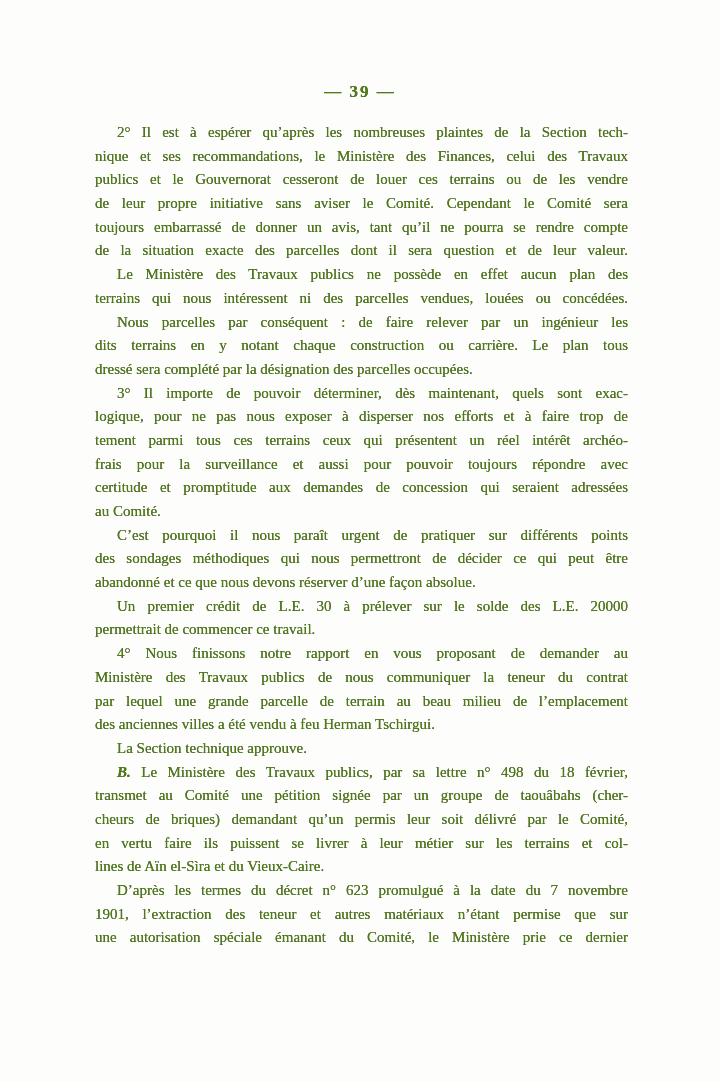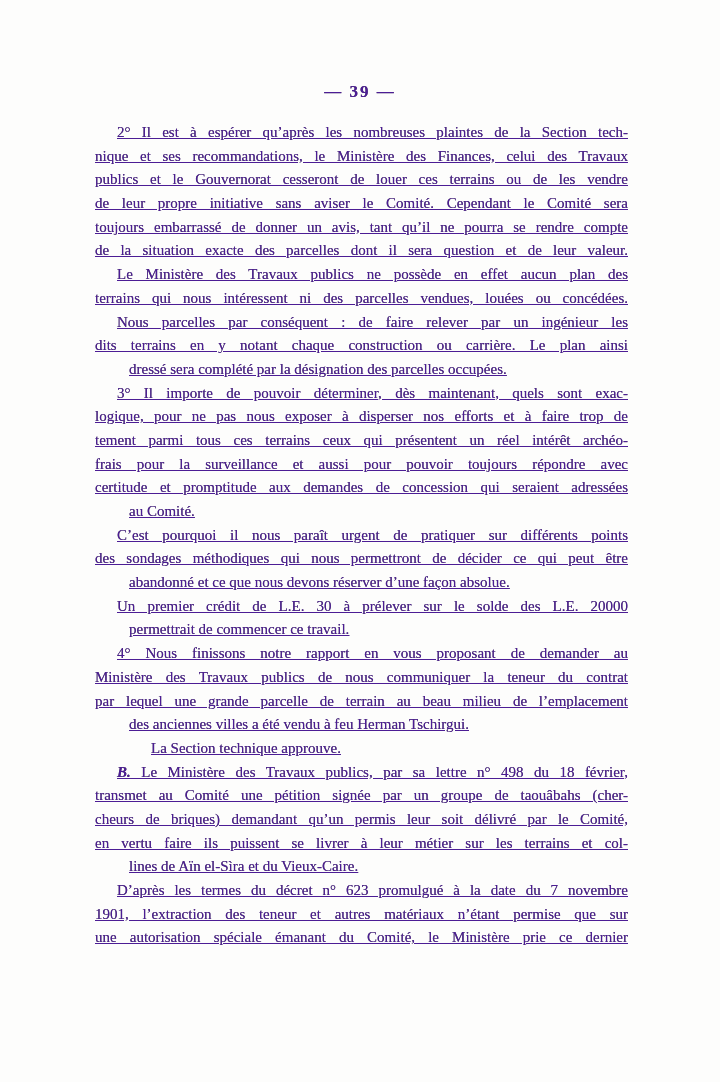--- a/index.html
+++ b/index.html
@@ -6,21 +6,21 @@
     margin: 0;
     padding: 0;
     background: #ffffff;
   }
   .page {
     position: relative;
     width: 720px;
     height: 1082px;
     background: #fdfdfc;
     font-family: "Liberation Serif", "DejaVu Serif", serif;
-    color: #4c1d95;
+    color: #4d7c0f;
     overflow: hidden;
   }
   .page-number {
     position: absolute;
     top: 82px;
     left: 0;
     width: 100%;
     text-align: center;
     font-size: 17px;
     font-weight: bold;
@@ -29,36 +29,34 @@
   }
   .text-block {
     position: absolute;
     left: 95px;
     top: 121px;
     width: 533px;
   }
   .paragraph {
     margin: 0;
     padding: 0;
-    text-decoration: underline;
   }
   .line {
     font-size: 15px;
     line-height: 23.7px;
     height: 23.7px;
     overflow: hidden;
     text-align: justify;
     text-align-last: justify;
     text-shadow: 0 0 0.55px rgba(20,20,20,0.7);
     white-space: normal;
   }
   .line.no-just {
     text-align: left;
     text-align-last: left;
-    margin-left: 34px;
   }
   .line.first {
     text-indent: 22px;
   }
   .lead {
     font-style: italic;
     font-weight: bold;
   }
 </style>
 </head>
@@ -74,21 +72,21 @@
         <div class="line">de leur propre initiative sans aviser le Comité. Cependant le Comité sera</div>
         <div class="line">toujours embarrassé de donner un avis, tant qu’il ne pourra se rendre compte</div>
         <div class="line">de la situation exacte des parcelles dont il sera question et de leur valeur.</div>
       </div>
       <div class="paragraph">
         <div class="line first">Le Ministère des Travaux publics ne possède en effet aucun plan des</div>
         <div class="line">terrains qui nous intéressent ni des parcelles vendues, louées ou concédées.</div>
       </div>
       <div class="paragraph">
         <div class="line first">Nous parcelles par conséquent : de faire relever par un ingénieur les</div>
-        <div class="line">dits terrains en y notant chaque construction ou carrière. Le plan ainsi</div>
+        <div class="line">dits terrains en y notant chaque construction ou carrière. Le plan tous</div>
         <div class="line no-just">dressé sera complété par la désignation des parcelles occupées.</div>
       </div>
       <div class="paragraph">
         <div class="line first">3° Il importe de pouvoir déterminer, dès maintenant, quels sont exac-</div>
         <div class="line">logique, pour ne pas nous exposer à disperser nos efforts et à faire trop de</div>
         <div class="line">tement parmi tous ces terrains ceux qui présentent un réel intérêt archéo-</div>
         <div class="line">frais pour la surveillance et aussi pour pouvoir toujours répondre avec</div>
         <div class="line">certitude et promptitude aux demandes de concession qui seraient adressées</div>
         <div class="line no-just">au Comité.</div>
       </div>

